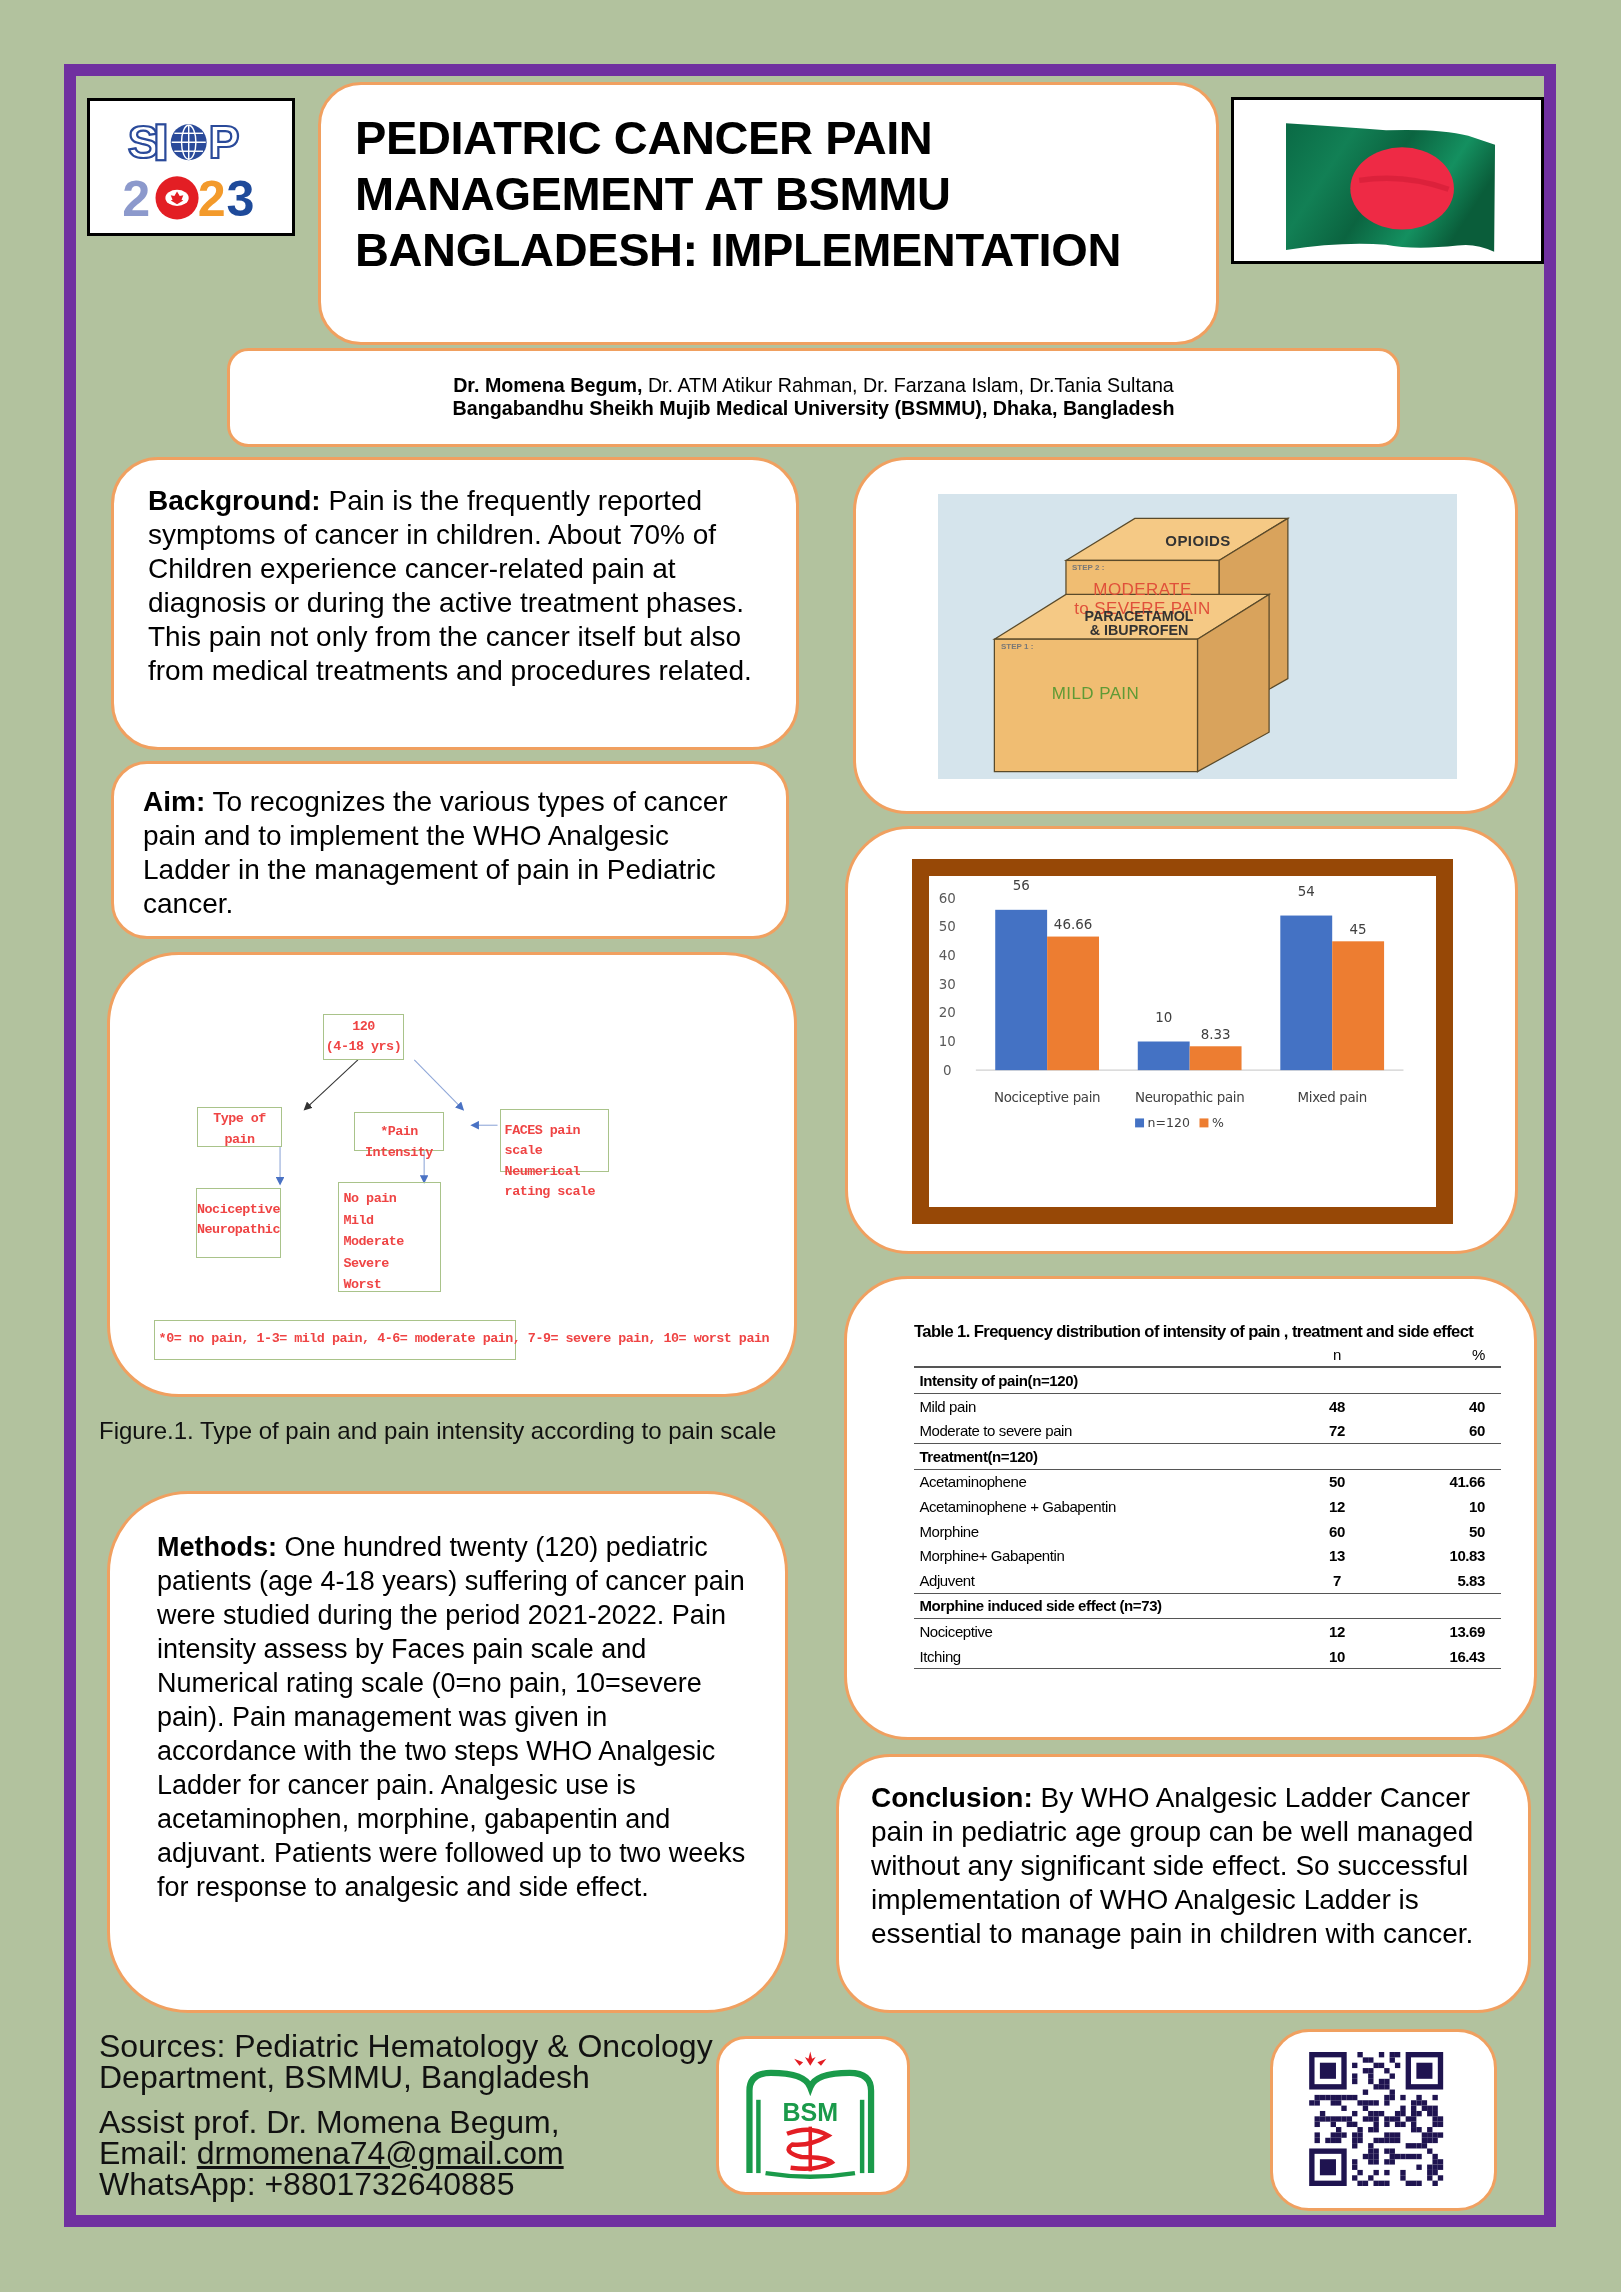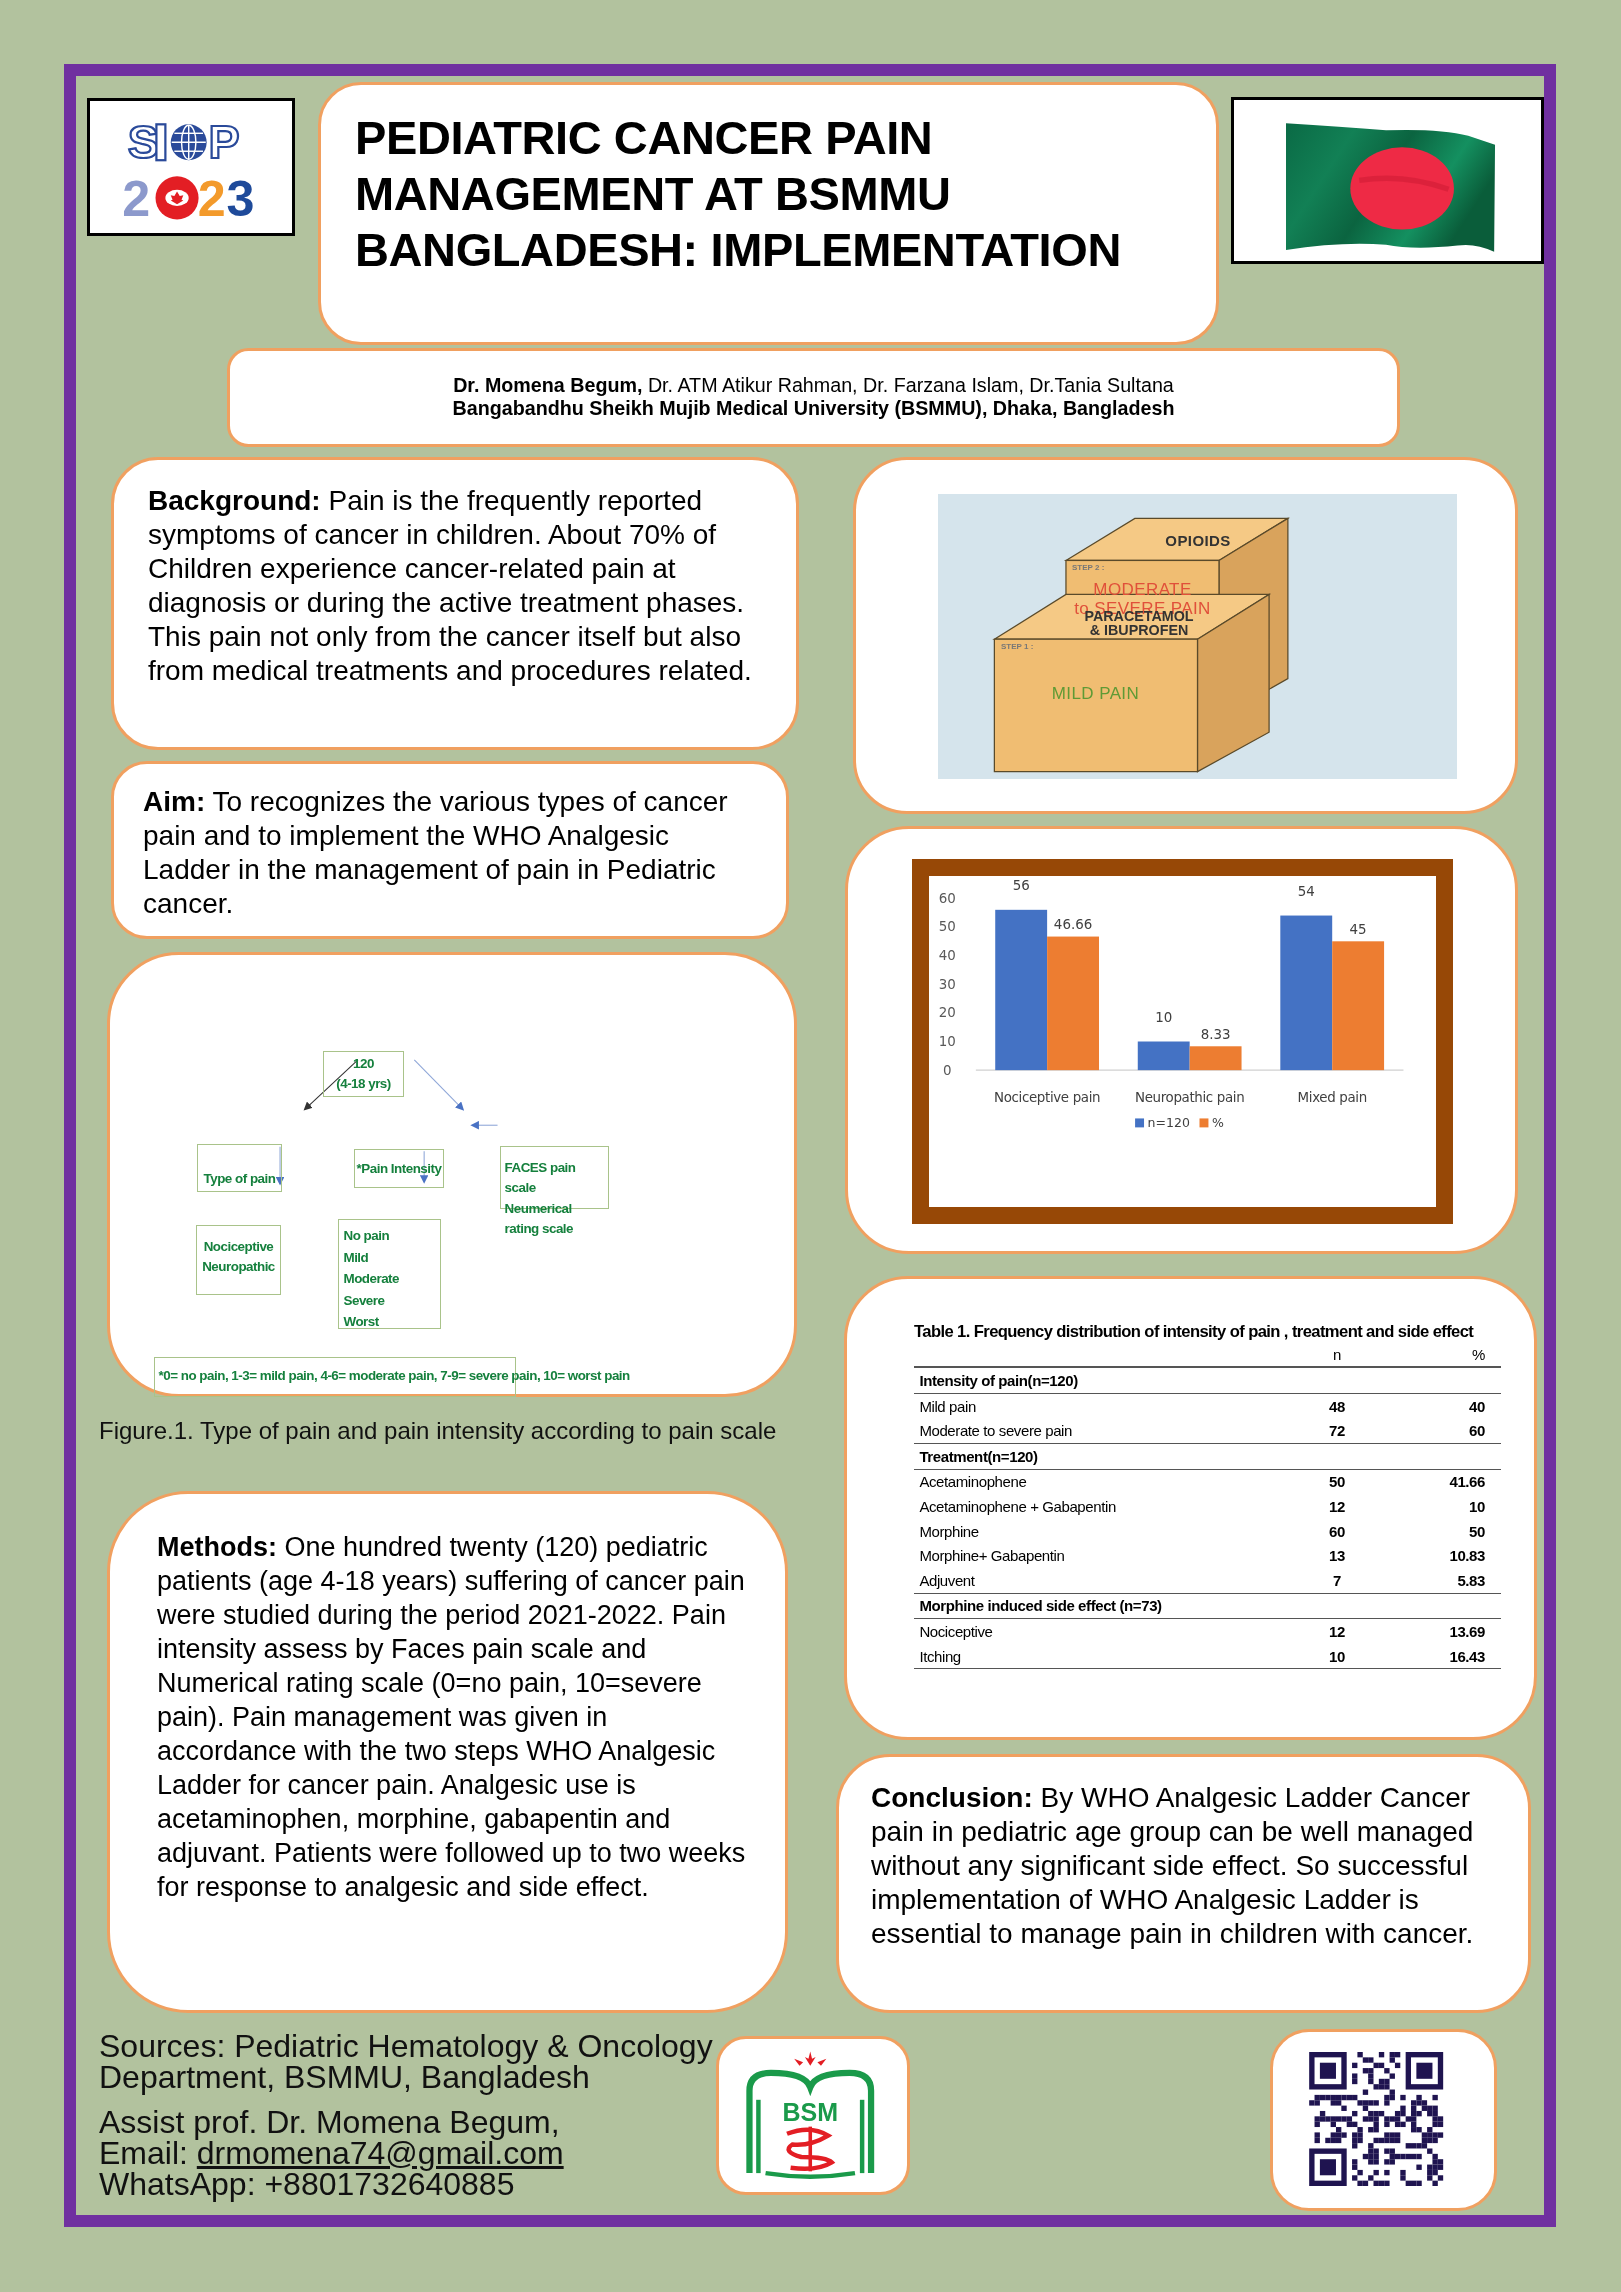--- a/index.html
+++ b/index.html
@@ -46,22 +46,22 @@
   
   .chart-frame {
     position: absolute; left: 64px; top: 30px; width: 541px; height: 365px;
     box-sizing: border-box; border: 17px solid #974806; background: #fff;
   }
   .chart-frame svg { position: absolute; left: 0; top: 0; }
 
   
   .fbox {
     position: absolute; border: 1.3px solid #a9c38a; box-sizing: border-box;
-    font-family: Liberation Sans, sans-serif; font-weight: bold; font-size: 13.4px;
-    letter-spacing: -0.5px; line-height: 20.6px; color: #15803d; margin-top: 37px;
+    font-family: Liberation Mono, monospace; font-weight: bold; font-size: 13.4px;
+    letter-spacing: -0.5px; line-height: 20.6px; color: #ef4444;
   }
 
   
   .tbl { position: absolute; left: 67px; top: 43px; width: 587px; font-size: 15px; letter-spacing: -0.4px; }
   .tbl-title { font-weight: bold; font-size: 16.6px; white-space: nowrap; letter-spacing: -0.6px; }
   .trow { display: flex; height: 24.6px; align-items: center; padding-left: 5.4px; }
   .trow .c1 { flex: 1; }
   .trow .c2 { width: 54px; text-align: center; font-weight: bold; }
   .trow .c3 { width: 121px; text-align: right; padding-right: 16px; font-weight: bold; }
   .trow.group { font-weight: bold; border-top: 1.6px solid #555; border-bottom: 1.6px solid #555; }
@@ -161,21 +161,21 @@
     <line x1="277" y1="117" x2="218" y2="172" stroke="#333" stroke-width="1.2" marker-end="url(#ahd)"></line>
     <line x1="340" y1="117" x2="394" y2="172" stroke="#8fa7d8" stroke-width="1.2" marker-end="url(#ah)"></line>
     <line x1="190" y1="214" x2="190" y2="255" stroke="#8fa7d8" stroke-width="1.2" marker-end="url(#ah)"></line>
     <line x1="351" y1="219" x2="351" y2="253" stroke="#8fa7d8" stroke-width="1.2" marker-end="url(#ah)"></line>
     <line x1="433" y1="190" x2="405" y2="190" stroke="#8fa7d8" stroke-width="1.2" marker-end="url(#ah)"></line>
   </svg>
   <div class="fbox" style="left:213px;top:59px;width:81px;height:46px;text-align:center;padding-top:1.8px;">
     <div>120</div>
     <div>(4-18 yrs)</div>
   </div>
-  <div class="fbox" style="left:87px;top:152px;width:85px;height:48px;text-align:center;padding-top:24px;">
+  <div class="fbox" style="left:87px;top:152px;width:85px;height:40px;text-align:center;padding-top:1px;">
     <span>Type of pain</span>
   </div>
   <div class="fbox" style="left:86px;top:233px;width:85px;height:70px;text-align:center;padding-top:10.7px;">
     <div>Nociceptive</div>
     <div>Neuropathic</div>
   </div>
   <div class="fbox" style="left:244px;top:157px;width:90px;height:39px;text-align:center;padding-top:9px;">
     <span>*Pain Intensity</span>
   </div>
   <div class="fbox" style="left:390px;top:154px;width:109px;height:63px;padding:10.7px 0 0 3.6px;">

